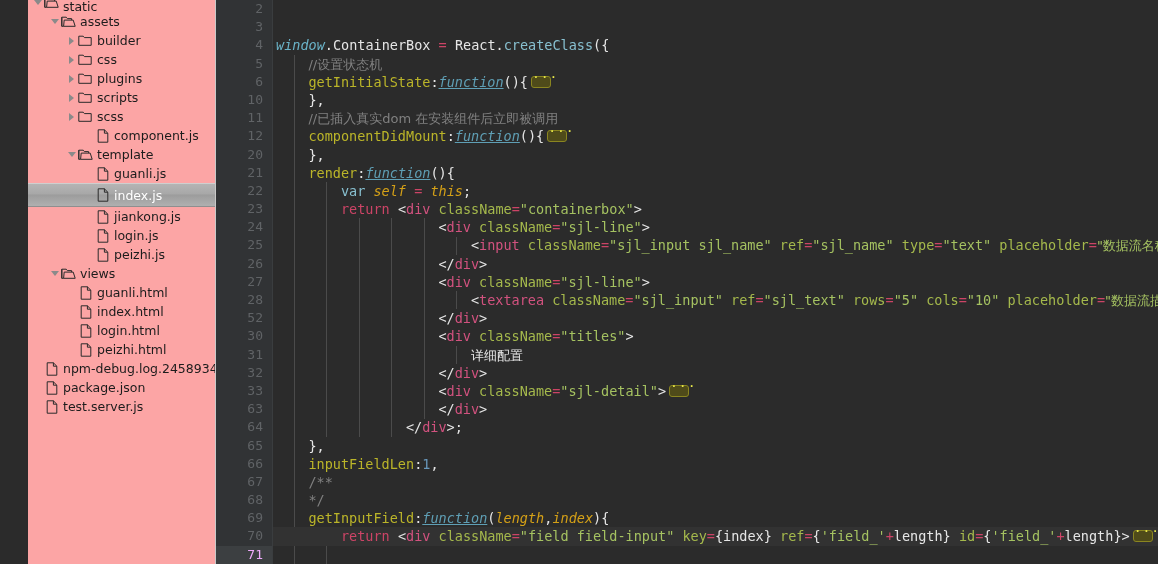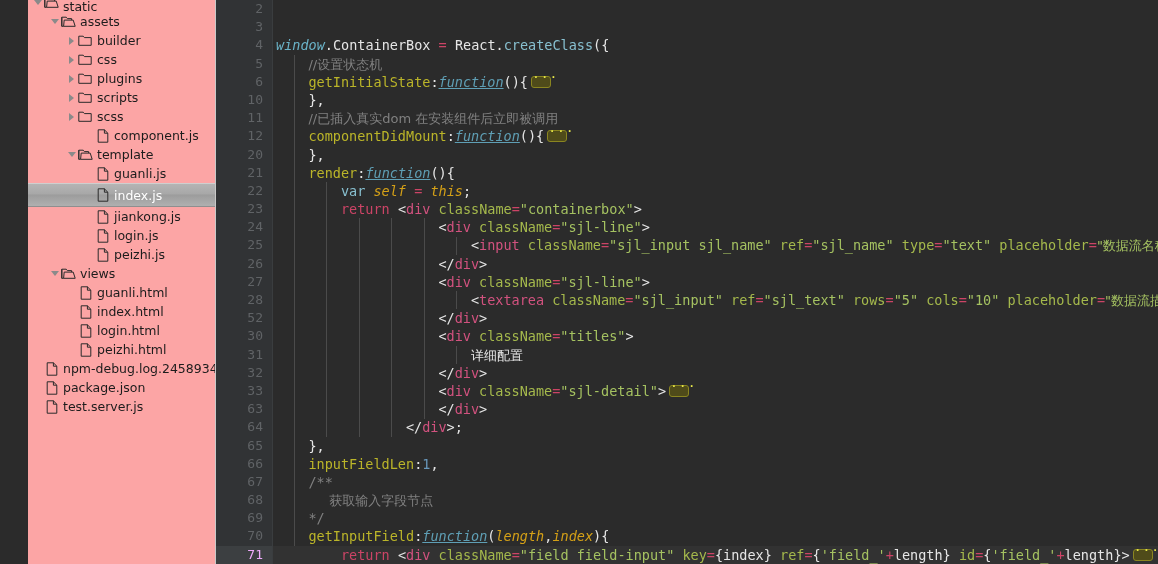--- a/index.html
+++ b/index.html
@@ -487,21 +487,20 @@
         <div class="code-row" style="padding-left: 182.4px;"><span class="t-white">&lt;/</span><span class="t-magenta">div</span><span class="t-white">&gt;</span></div>
         <div class="code-row" style="padding-left: 182.4px;"><span class="t-white">&lt;</span><span class="t-magenta">div</span><span class="t-def"> </span><span class="t-olive">className</span><span class="t-pink">=</span><span class="t-strgreen">"titles"</span><span class="t-white">&gt;</span></div>
         <div class="code-row" style="padding-left: 214.88px;"><span class="t-white cjk">详细配置</span></div>
         <div class="code-row" style="padding-left: 182.4px;"><span class="t-white">&lt;/</span><span class="t-magenta">div</span><span class="t-white">&gt;</span></div>
         <div class="code-row" style="padding-left: 182.4px;"><span class="t-white">&lt;</span><span class="t-magenta">div</span><span class="t-def"> </span><span class="t-olive">className</span><span class="t-pink">=</span><span class="t-strgreen">"sjl-detail"</span><span class="t-white">&gt;</span><span class="fold"></span></div>
         <div class="code-row" style="padding-left: 182.4px;"><span class="t-white">&lt;/</span><span class="t-magenta">div</span><span class="t-white">&gt;</span></div>
         <div class="code-row" style="padding-left: 149.92px;"><span class="t-white">&lt;/</span><span class="t-magenta">div</span><span class="t-white">&gt;;</span></div>
         <div class="code-row" style="padding-left: 52.48px;"><span class="t-white">},</span></div>
         <div class="code-row" style="padding-left: 52.48px;"><span class="t-yellowgrn">inputFieldLen</span><span class="t-white">:</span><span class="t-num">1</span><span class="t-white">,</span></div>
         <div class="code-row" style="padding-left: 52.48px;"><span class="t-cmt">/**</span></div>
-        <div class="code-row" style="padding-left: 52.48px;"><span class="t-cmt cjk">     获取输入字段节点</span></div>
         <div class="code-row" style="padding-left: 52.48px;"><span class="t-cmt">*/</span></div>
         <div class="code-row" style="padding-left: 52.48px;"><span class="t-yellowgrn">getInputField</span><span class="t-white">:</span><span class="t-italicfn">function</span><span class="t-white">(</span><span class="t-orangeit">length</span><span class="t-white">,</span><span class="t-orangeit">index</span><span class="t-white">){</span></div>
         <div class="code-row current" style="padding-left: 84.96px;"><span class="t-pink">return</span><span class="t-def"> </span><span class="t-white">&lt;</span><span class="t-magenta">div</span><span class="t-def"> </span><span class="t-olive">className</span><span class="t-pink">=</span><span class="t-strgreen">"field field-input"</span><span class="t-def"> </span><span class="t-olive">key</span><span class="t-pink">=</span><span class="t-white">{index}</span><span class="t-def"> </span><span class="t-olive">ref</span><span class="t-pink">=</span><span class="t-white">{</span><span class="t-strgreen">'field_'</span><span class="t-pink">+</span><span class="t-white">length}</span><span class="t-def"> </span><span class="t-olive">id</span><span class="t-pink">=</span><span class="t-white">{</span><span class="t-strgreen">'field_'</span><span class="t-pink">+</span><span class="t-white">length}&gt;</span><span class="fold"></span></div>
         <div class="code-row" style="padding-left: 247.36px;"></div>
       </div>
     <div id="gutter">
         <div class="gutter-row">2</div>
         <div class="gutter-row">3</div>
         <div class="gutter-row">4</div>
         <div class="gutter-row">5</div>

